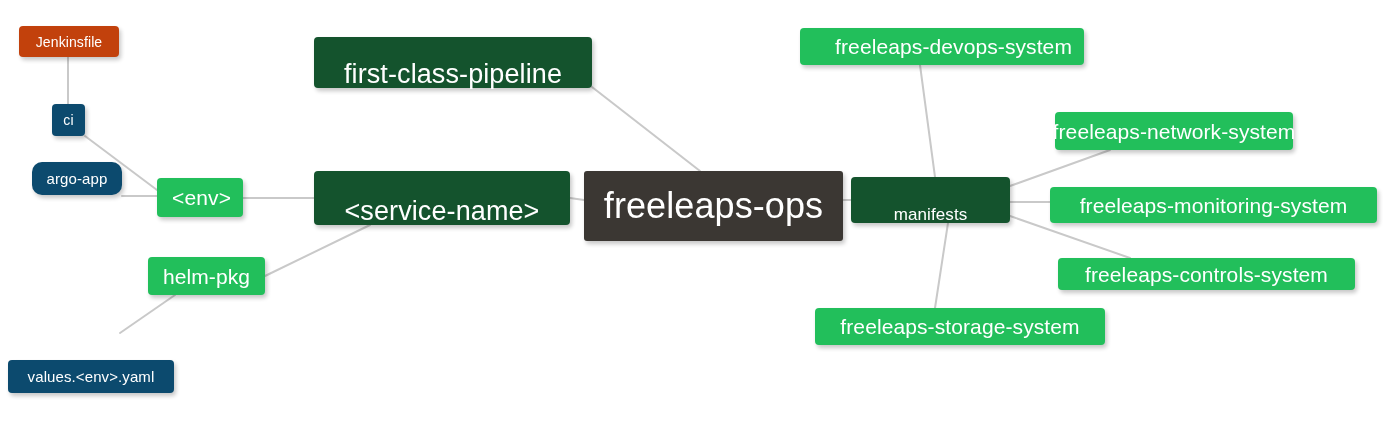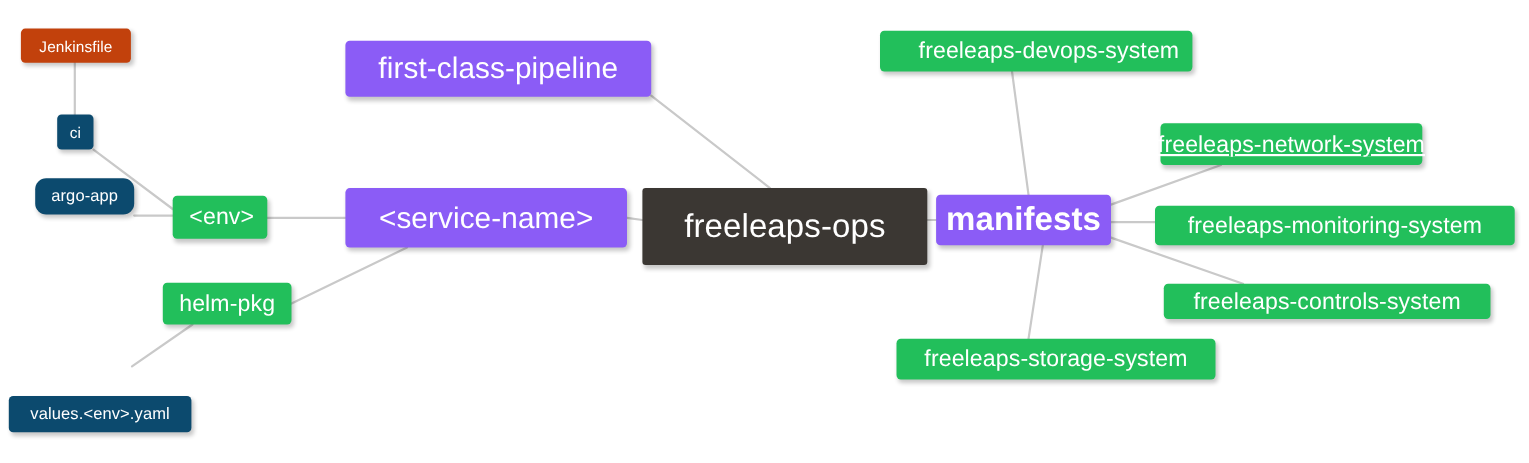--- a/index.html
+++ b/index.html
@@ -37,37 +37,38 @@
     border-radius: 4px;
     white-space: nowrap;
     letter-spacing: 0.1px;
     box-shadow: 2px 3px 4px rgba(0,0,0,0.22);
     z-index: 2;
     line-height: 1;
     padding: 0 12px;
   }
   .n-root {
     background: #3b3733;
-    font-size: 30px;
+    font-size: 36px;
     border-radius: 3px;
   }
   .n-blue {
-    background: #8b5cf6;
+    background: #14532d;
+    align-items: flex-end;
   }
   .n-green {
     background: #22bf5b;
   }
   .n-orange {
     background: #c2410c;
   }
   .n-red {
     background: #0c4a6e;
   }
   .sz-xl { font-size: 27px; }
-  .sz-lg { font-size: 30px; font-weight: bold; }
+  .sz-lg { font-size: 17px; }
   .sz-md { font-size: 21px; }
   .sz-xs { font-size: 15px; }
   .sz-xxs { font-size: 14px; }
 </style>
 </head>
 <body>
 
 <div id="canvas">
   <svg id="edges" width="1390" height="421" viewBox="0 0 1390 421" xmlns="http://www.w3.org/2000/svg">
       <line x1="584" y1="200" x2="570" y2="198" stroke="#c9c9c9" stroke-width="2" stroke-linecap="round"></line>
@@ -112,21 +113,21 @@
       </div>
       <div class="node n-red sz-xs" style="left: 32px; top: 162px; width: 90px; height: 33px; border-radius: 10px;">
         <span>argo-app</span>
       </div>
       <div class="node n-red sz-xs" style="left: 8px; top: 333px; width: 166px; height: 33px; margin-top: 27px;">
         <span>values.&lt;env&gt;.yaml</span>
       </div>
       <div class="node n-green sz-md" style="left: 800px; top: 28px; width: 284px; height: 37px; justify-content: flex-end;">
         <span>freeleaps-devops-system</span>
       </div>
-      <div class="node n-green sz-md" style="left: 1055px; top: 112px; width: 238px; height: 38px; text-decoration: underline;">
+      <div class="node n-green sz-md" style="left: 1055px; top: 112px; width: 238px; height: 38px;">
         <span>freeleaps-network-system</span>
       </div>
       <div class="node n-green sz-md" style="left: 1050px; top: 187px; width: 327px; height: 36px;">
         <span>freeleaps-monitoring-system</span>
       </div>
       <div class="node n-green sz-md" style="left: 1058px; top: 258px; width: 297px; height: 32px;">
         <span>freeleaps-controls-system</span>
       </div>
       <div class="node n-green sz-md" style="left: 815px; top: 308px; width: 290px; height: 37px;">
         <span>freeleaps-storage-system</span>

